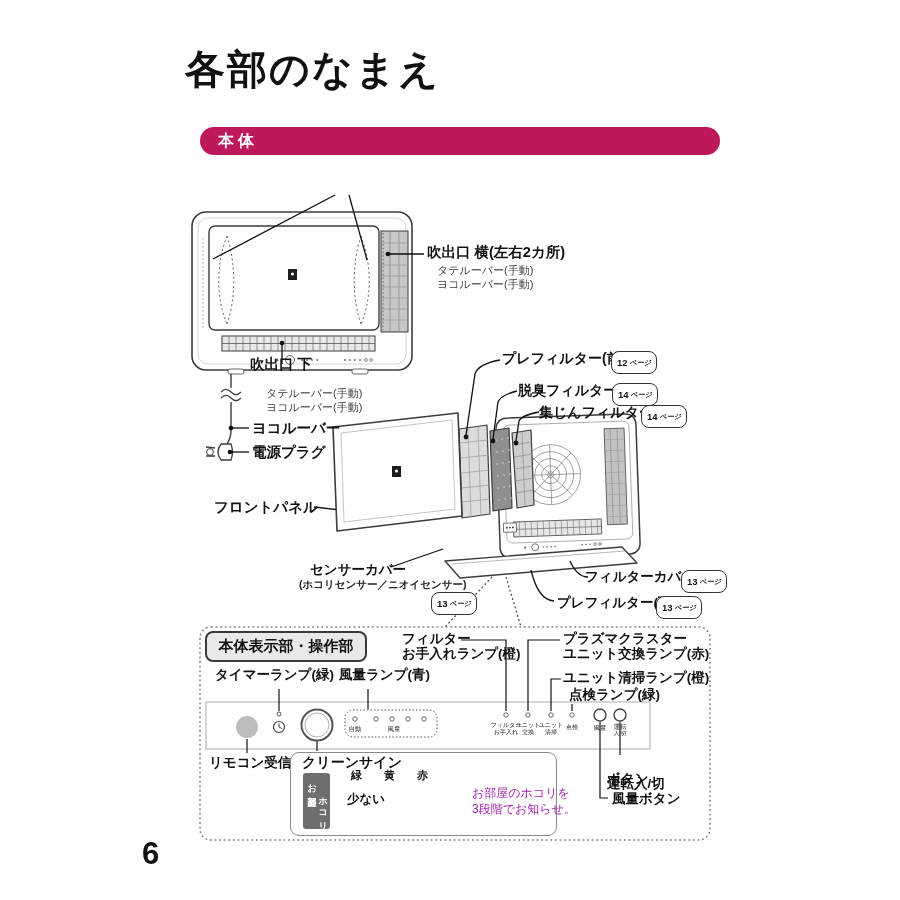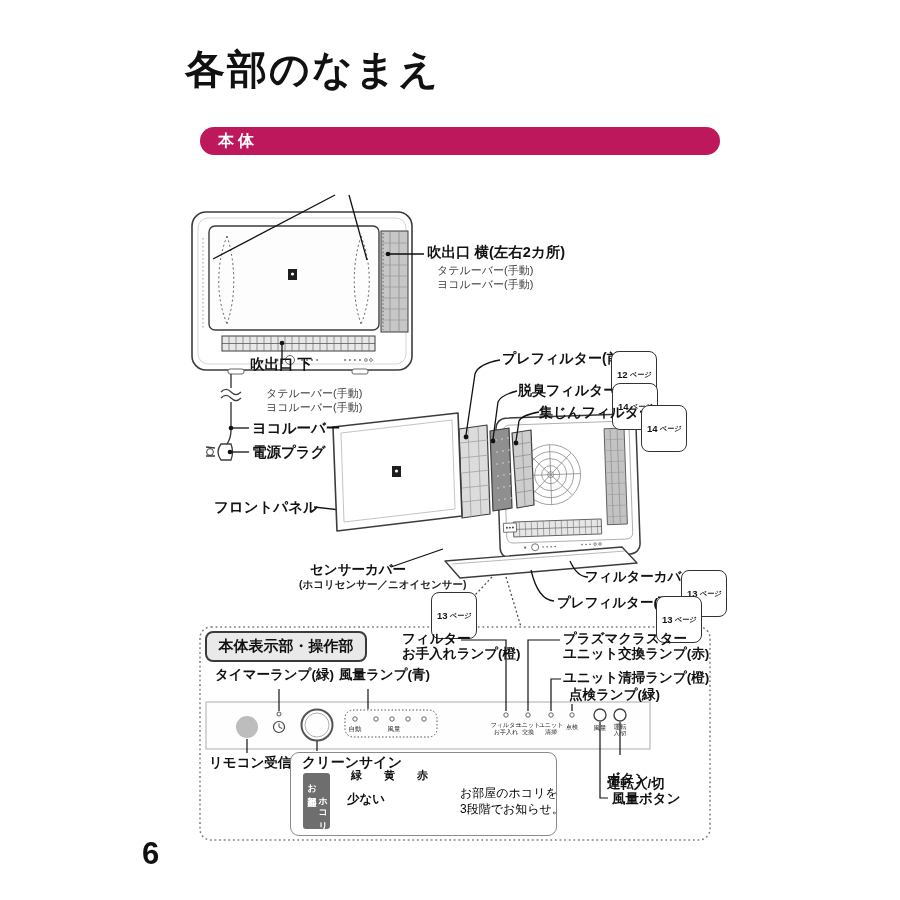--- a/index.html
+++ b/index.html
@@ -12,40 +12,40 @@
   .t14{font-size:14px;}
   .t135{font-size:13.5px;}
   .t32{font-size:31px;font-weight:600;}
   .sub{position:absolute;font-size:11px;color:#3d3d3d;font-weight:500;white-space:nowrap;}
   .sub105{position:absolute;font-size:10.5px;color:#222;font-weight:bold;white-space:nowrap;}
   .banner{position:absolute;left:200px;top:127px;width:520px;height:28px;border-radius:14px;
           background:#be185d;}
   .banner span{position:absolute;left:18px;top:4px;color:#fff;font-size:16px;font-weight:bold;
           letter-spacing:4px;}
   .badge{position:absolute;display:inline-flex;align-items:center;border:1.3px solid #333;
-         border-radius:8px;height:13px;padding:16px 5px;background:#fff;font-weight:bold;
+         border-radius:8px;height:13px;padding:4px 5px;background:#fff;font-weight:bold;
          font-size:9.5px;color:#111;white-space:nowrap;}
   .badge .u{font-size:7px;margin-left:2px;font-weight:600;font-style:italic;}
   .boxtitle{position:absolute;left:205px;top:631px;width:158px;height:27px;border:2px solid #3a3a3a;
             border-radius:8px;background:#e9e9e9;text-align:center;line-height:26px;
             font-size:15px;font-weight:bold;}
   .tiny{position:absolute;transform:translateX(-50%);font-size:6.5px;color:#222;
         white-space:nowrap;text-align:center;font-weight:500;line-height:1;}
   .tiny6{font-size:6px;}
   .tiny55{font-size:5.5px;}
   .vcol{position:absolute;writing-mode:vertical-rl;color:#fff;font-size:9px;font-weight:bold;
         letter-spacing:2px;white-space:nowrap;}
   .csbox{position:absolute;left:290px;top:752px;width:265px;height:82px;border:1.5px solid #8a8a8a;
          border-radius:9px;background:#fff;}
   .darkv{position:absolute;left:303px;top:773px;width:27px;height:56px;border-radius:3px;
          background:#6e6e6e;}
   .g11{font-size:11px;font-weight:600;}
   .low{font-size:12.5px;}
   .high{font-size:12.5px;color:#fff;}
-  .desc{position:absolute;font-size:12px;color:#000000;font-weight:500;white-space:nowrap;}
+  .desc{position:absolute;font-size:12px;color:#a21caf;font-weight:500;white-space:nowrap;margin-left:12px;}
 </style>
 </head>
 <body>
 
 <div id="page">
 
   <svg class="abs" style="left:0;top:0" width="900" height="900" viewBox="0 0 900 900">
     <defs>
       <linearGradient id="arrowGrad" x1="0" y1="0" x2="1" y2="0">
         <stop offset="0" stop-color="#d6d6d6"></stop>

